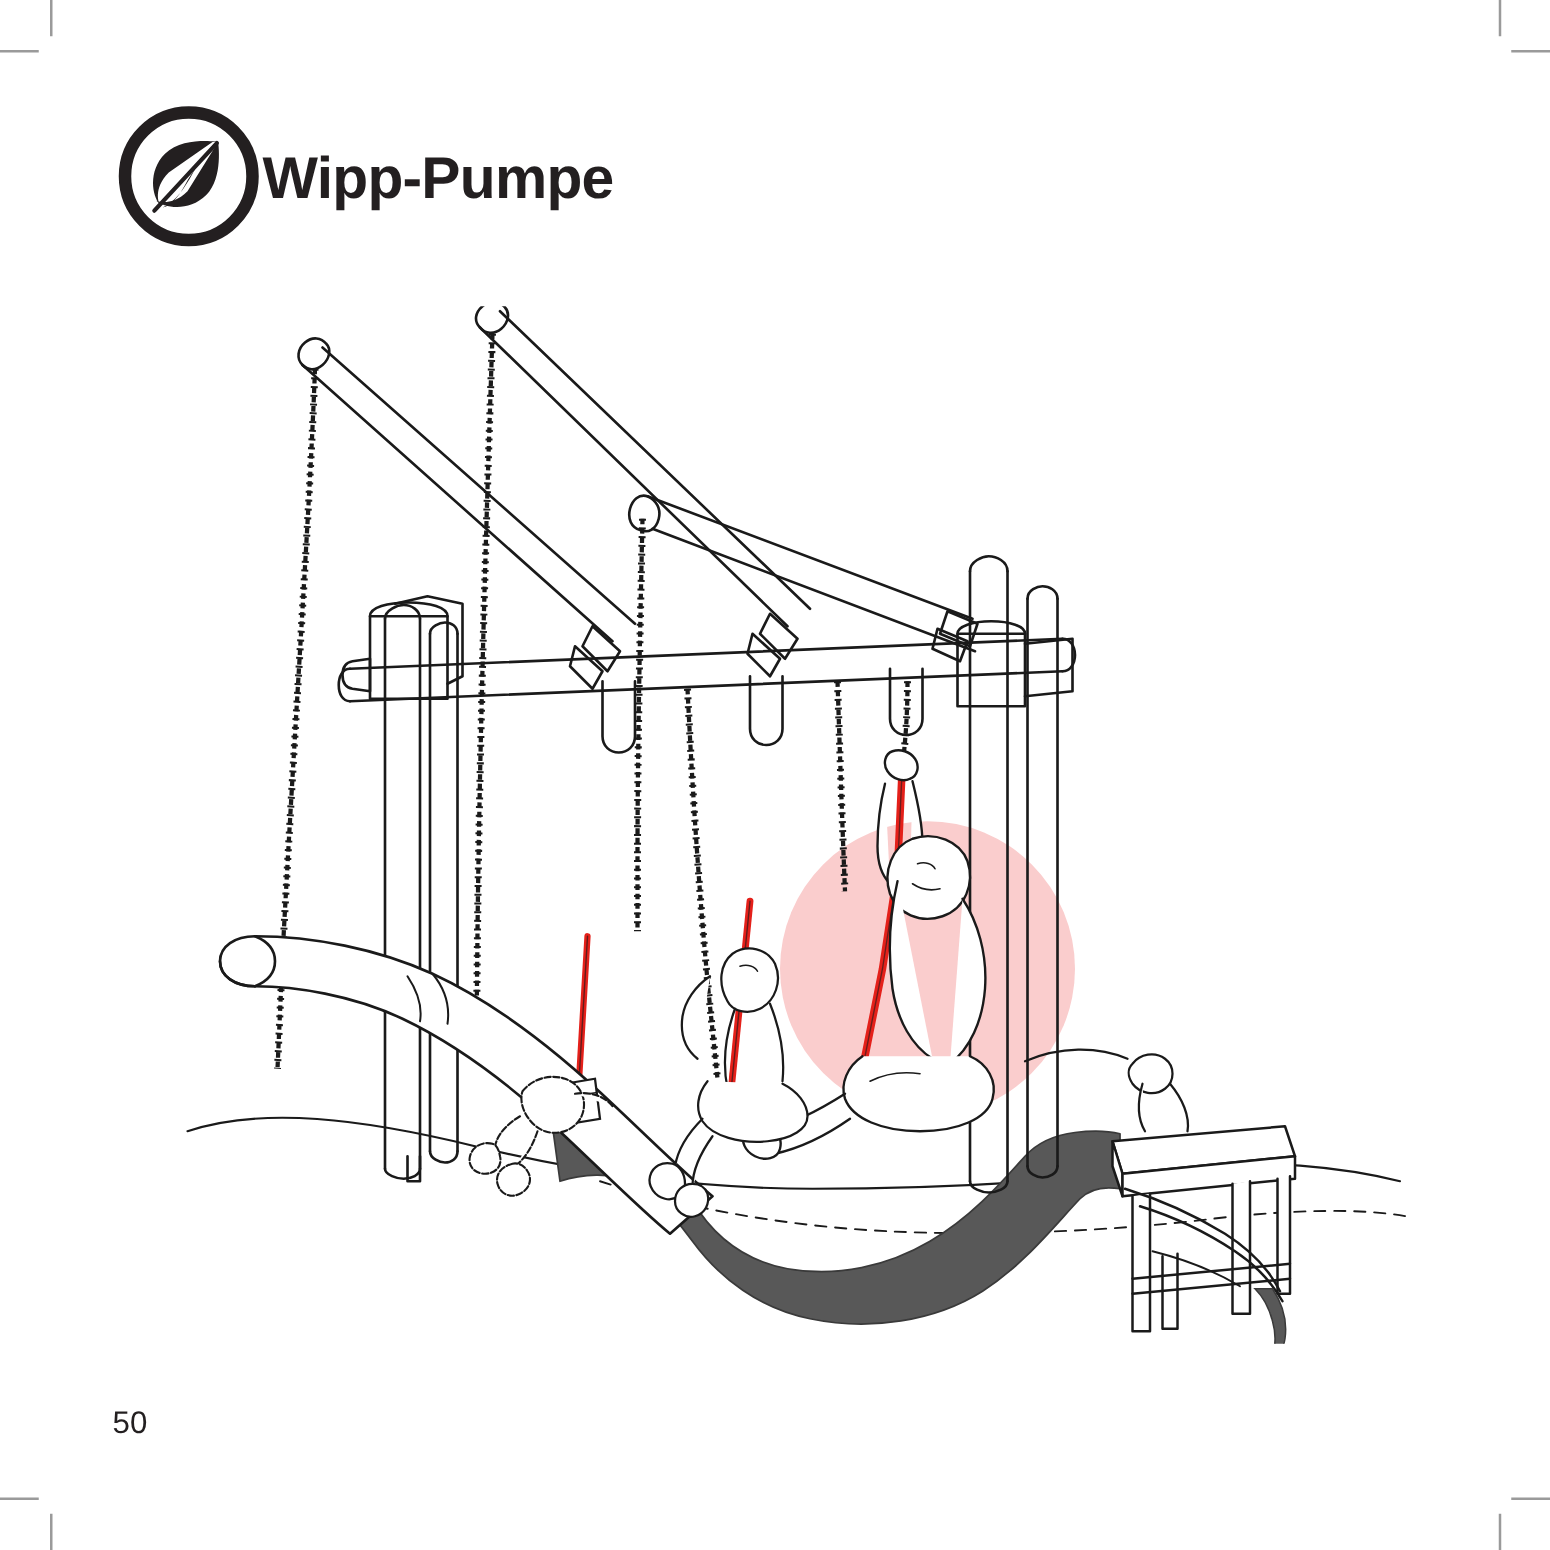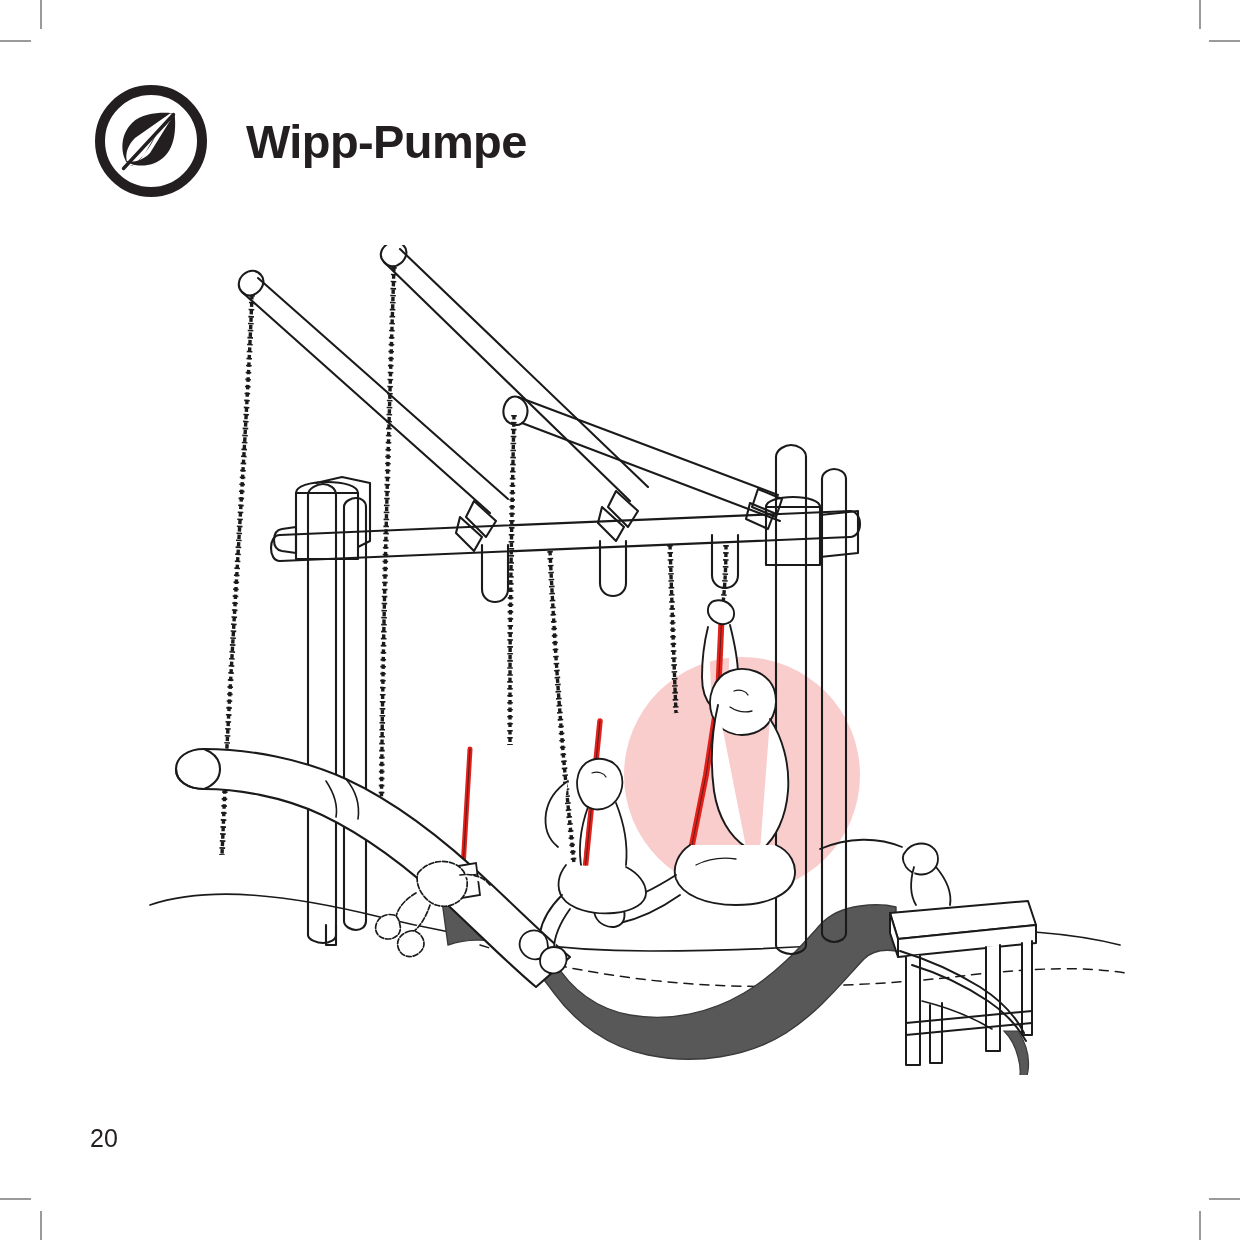--- a/index.html
+++ b/index.html
@@ -39,21 +39,20 @@
   .crop-br-v { left: 1199px; top: 1211px; }
   .crop-br-h { left: 1209px; top: 1198px; }
 
   
   .header {
     position: absolute;
     left: 92px;
     top: 82px;
     display: flex;
     align-items: center;
-    gap: 36px;
   }
   .badge {
     width: 118px;
     height: 118px;
     flex: 0 0 auto;
     display: block;
   }
   .title {
     font-size: 47px;
     font-weight: bold;
@@ -347,15 +346,15 @@
                  C890 840 892 826 888 812 C885 800 880 792 874 786 Z" fill="#585858" stroke="#3a3a3a" stroke-width="1.2"></path>
         <path d="M856 848 C856 840 872 834 892 834 C912 834 928 840 928 848
                  C928 856 912 862 892 862 C872 862 856 856 856 848 Z" fill="none" stroke="#1a1a1a" stroke-width="1.4" stroke-dasharray="5 4"></path>
         <circle cx="938" cy="838" r="2.2" fill="#1a1a1a"></circle>
         <circle cx="948" cy="852" r="1.8" fill="#1a1a1a"></circle>
       </g>
 
     </svg>
   </div>
 
-  <div class="folio">20</div>
+  <div class="folio">50</div>
 
 </div>
 
 </body></html>

